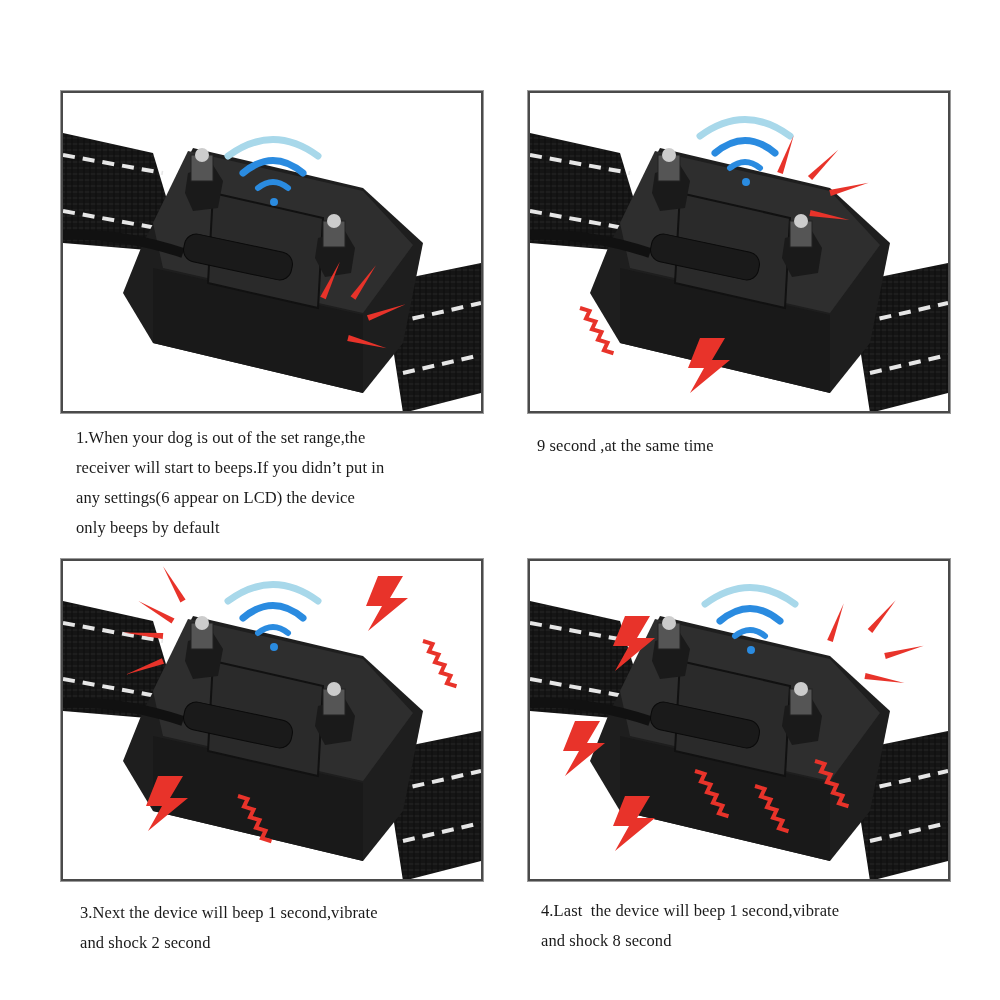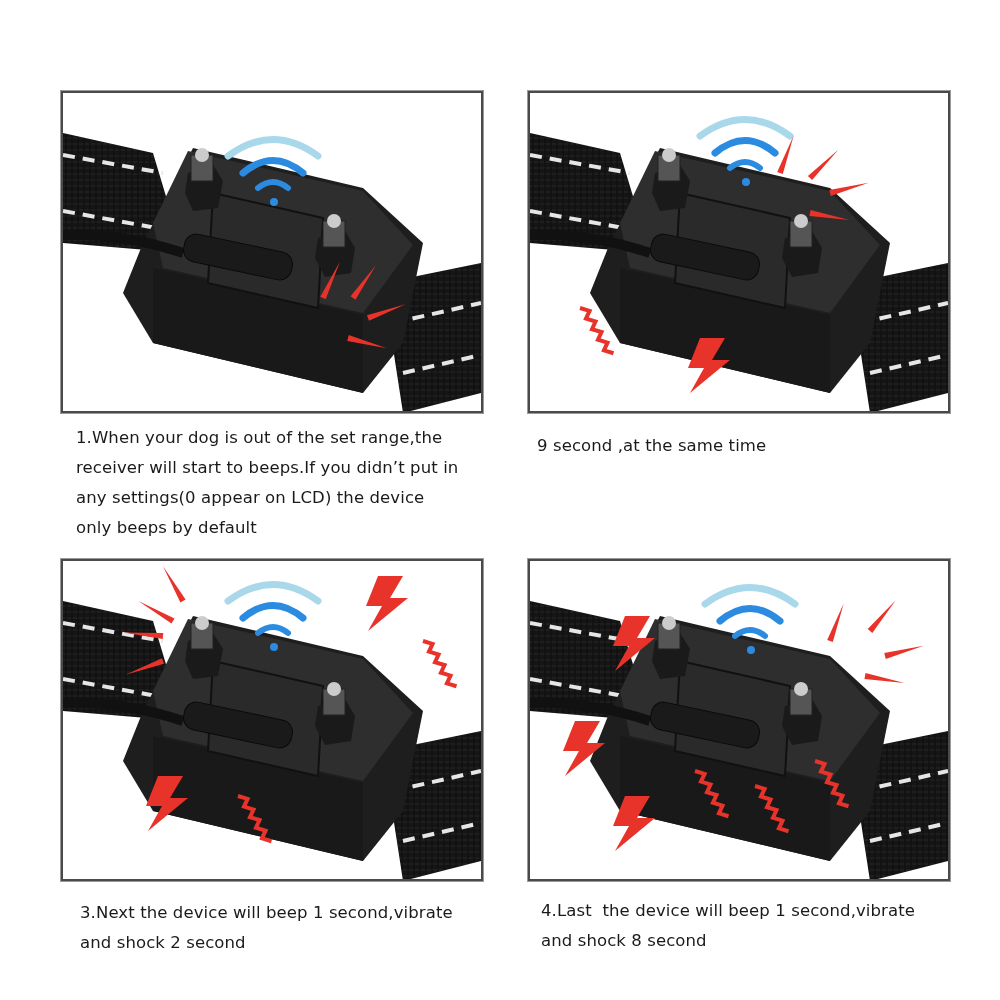--- a/index.html
+++ b/index.html
@@ -1,20 +1,20 @@
 <!DOCTYPE html>
 <html><head>
 <meta charset="utf-8">
 <style>
   html,body{margin:0;padding:0;background:#fff;}
   body{width:1000px;height:1000px;position:relative;overflow:hidden;font-family:"DejaVu Sans","Liberation Sans",sans-serif;}
   .panel{position:absolute;width:418px;height:318px;border:2px solid #4a4a4a;box-shadow:0 0 0 1px #9a9a9a;background:#fff;overflow:hidden;}
   .panel svg{position:absolute;left:0;top:0;width:418px;height:318px;}
   .caption{position:absolute;color:#1a1a1a;font-size:16.5px;line-height:30px;letter-spacing:0.1px;}
-  .caption div{white-space:nowrap;}
+  .caption div{white-space:nowrap;font-family:Liberation Serif, serif;}
 </style>
 </head>
 <body>
 
 <svg width="0" height="0" style="position:absolute">
   <defs>
     <pattern id="weave" width="6" height="6" patternUnits="userSpaceOnUse">
       <rect width="6" height="6" fill="#151515"></rect>
       <path d="M0 3 H6" stroke="#262626" stroke-width="1"></path>
       <path d="M3 0 V6" stroke="#0c0c0c" stroke-width="1"></path>
@@ -68,21 +68,21 @@
       <use href="#ray" transform="translate(260,205) rotate(-65)"></use>
       <use href="#ray" transform="translate(290,205) rotate(-55)"></use>
       <use href="#ray" transform="translate(305,225) rotate(-20)"></use>
       <use href="#ray" transform="translate(285,245) rotate(15)"></use>
     </g>
   </svg>
 </div>
 <div class="caption" style="left:76px;top:423px;">
   <div>1.When your dog is out of the set range,the</div>
   <div>receiver will start to beeps.If you didn’t put in</div>
-  <div>any settings(0 appear on LCD) the device</div>
+  <div>any settings(6 appear on LCD) the device</div>
   <div>only beeps by default</div>
 </div>
 
 <div class="panel" style="left:528px;top:91px;">
   <svg viewBox="0 0 418 318">
     <use href="#device"></use>
     <use href="#wifi" x="170" y="15"></use>
     <g>
       <use href="#ray" transform="translate(250,80) rotate(-70)"></use>
       <use href="#ray" transform="translate(280,85) rotate(-45)"></use>

